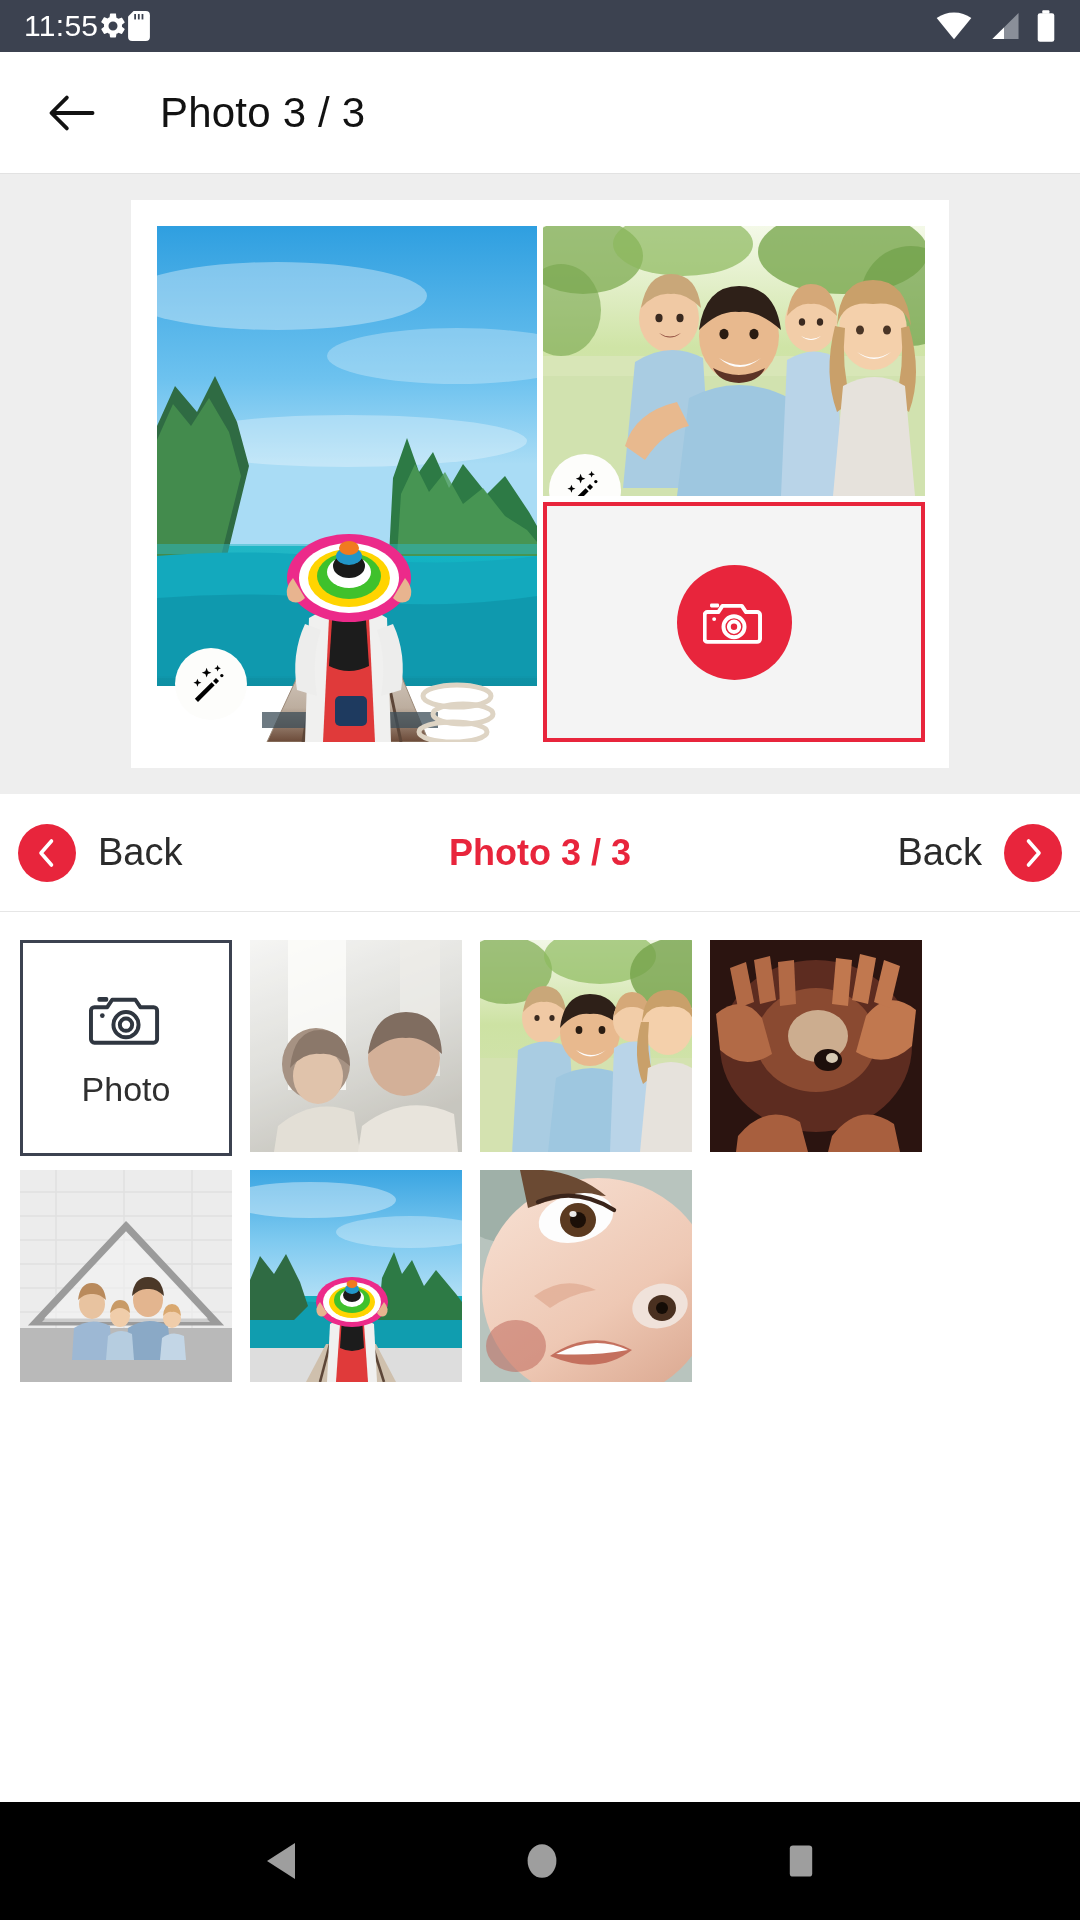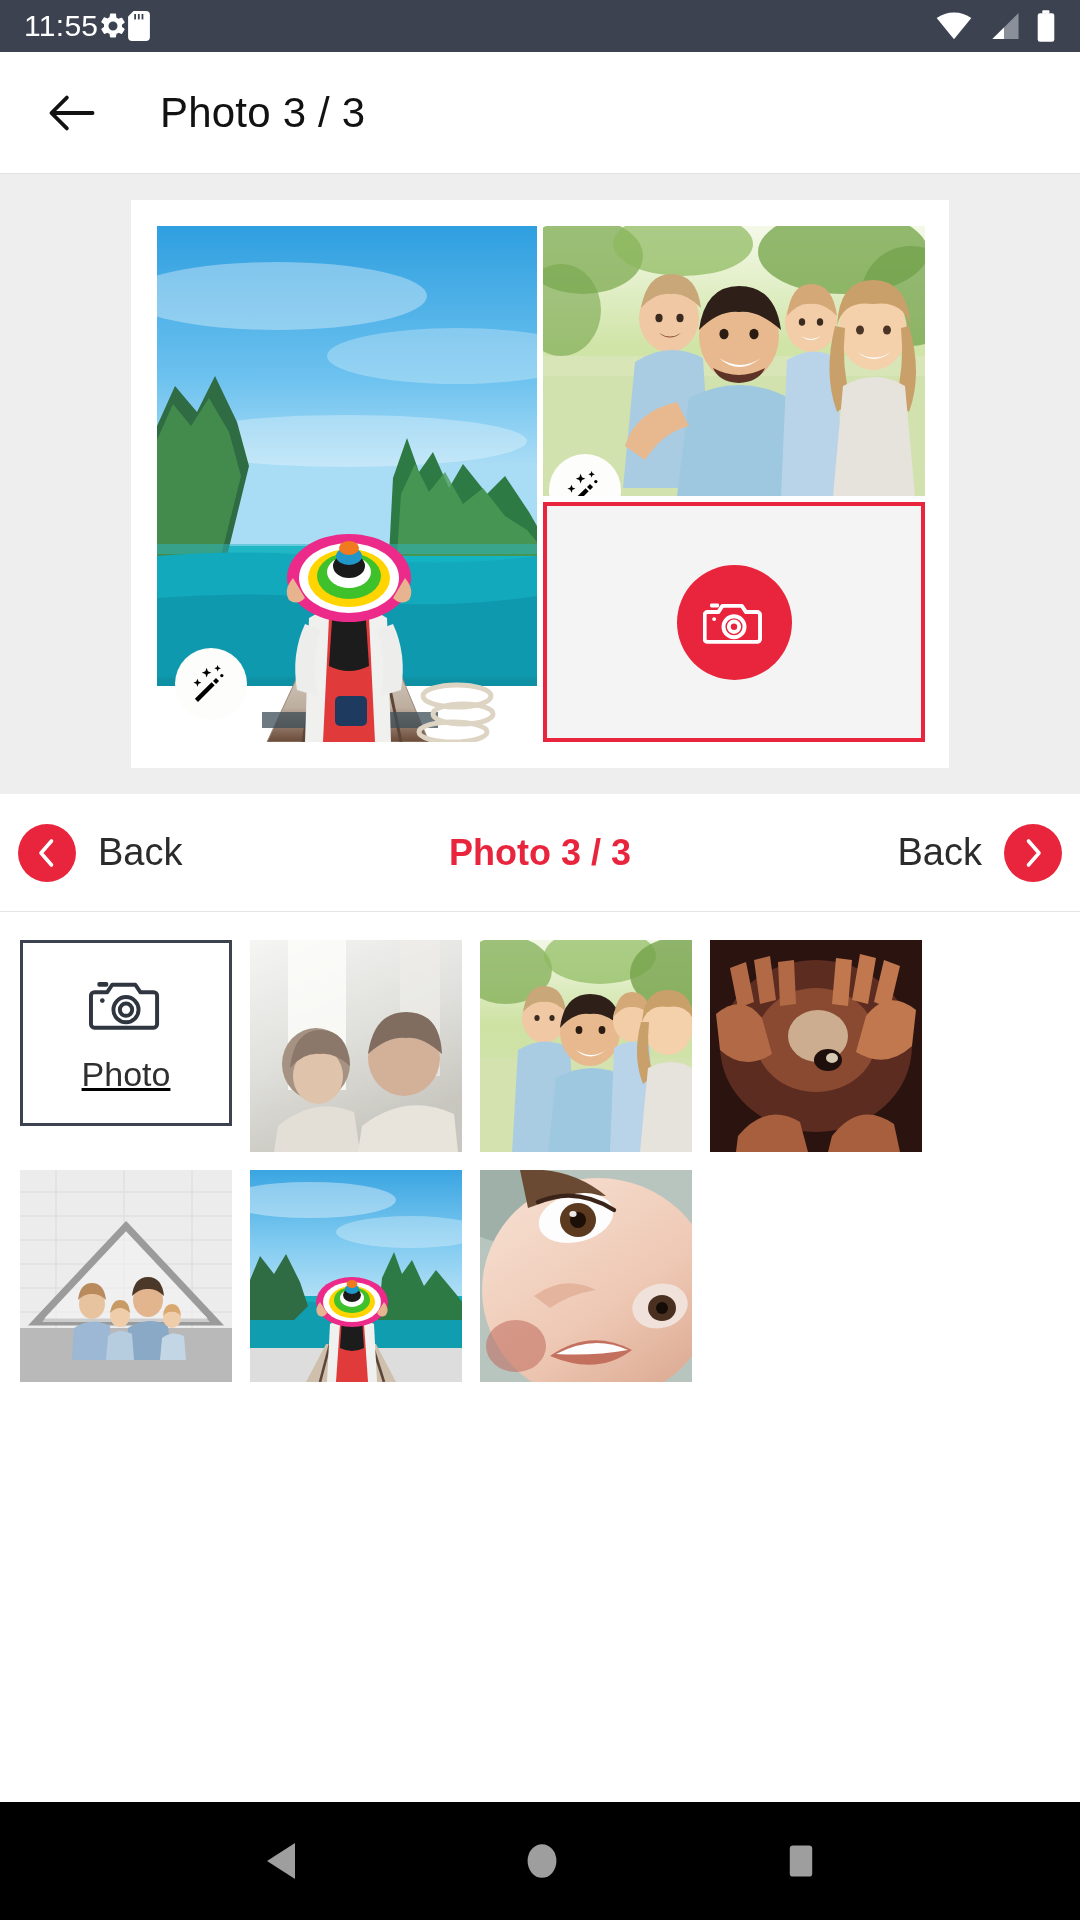--- a/index.html
+++ b/index.html
@@ -125,26 +125,26 @@
     gap:18px;
     justify-content:start;
     align-content:start;
   }
   .thumb {
     width:212px; height:212px;
     overflow:hidden; position:relative;
     cursor:pointer; background:#ddd;
   }
   .thumb-add {
-    width:212px; height:186px;
+    width:212px; height:216px;
     border:3px solid #3c4250;
     background:#ffffff;
     display:flex; flex-direction:column;
     align-items:center; justify-content:center;
-    gap:20px; cursor:pointer;text-decoration:underline;
+    gap:20px; cursor:pointer;
   }
   .thumb-add-label { font-size:34px; color:#2f2f2f; }
   .thumb-img { width:100%; height:100%; display:block; }
 
   
   .sysnav {
     flex:0 0 118px;
     background:#000000;
     display:flex; align-items:center; justify-content:space-around;
     padding:0 150px;

